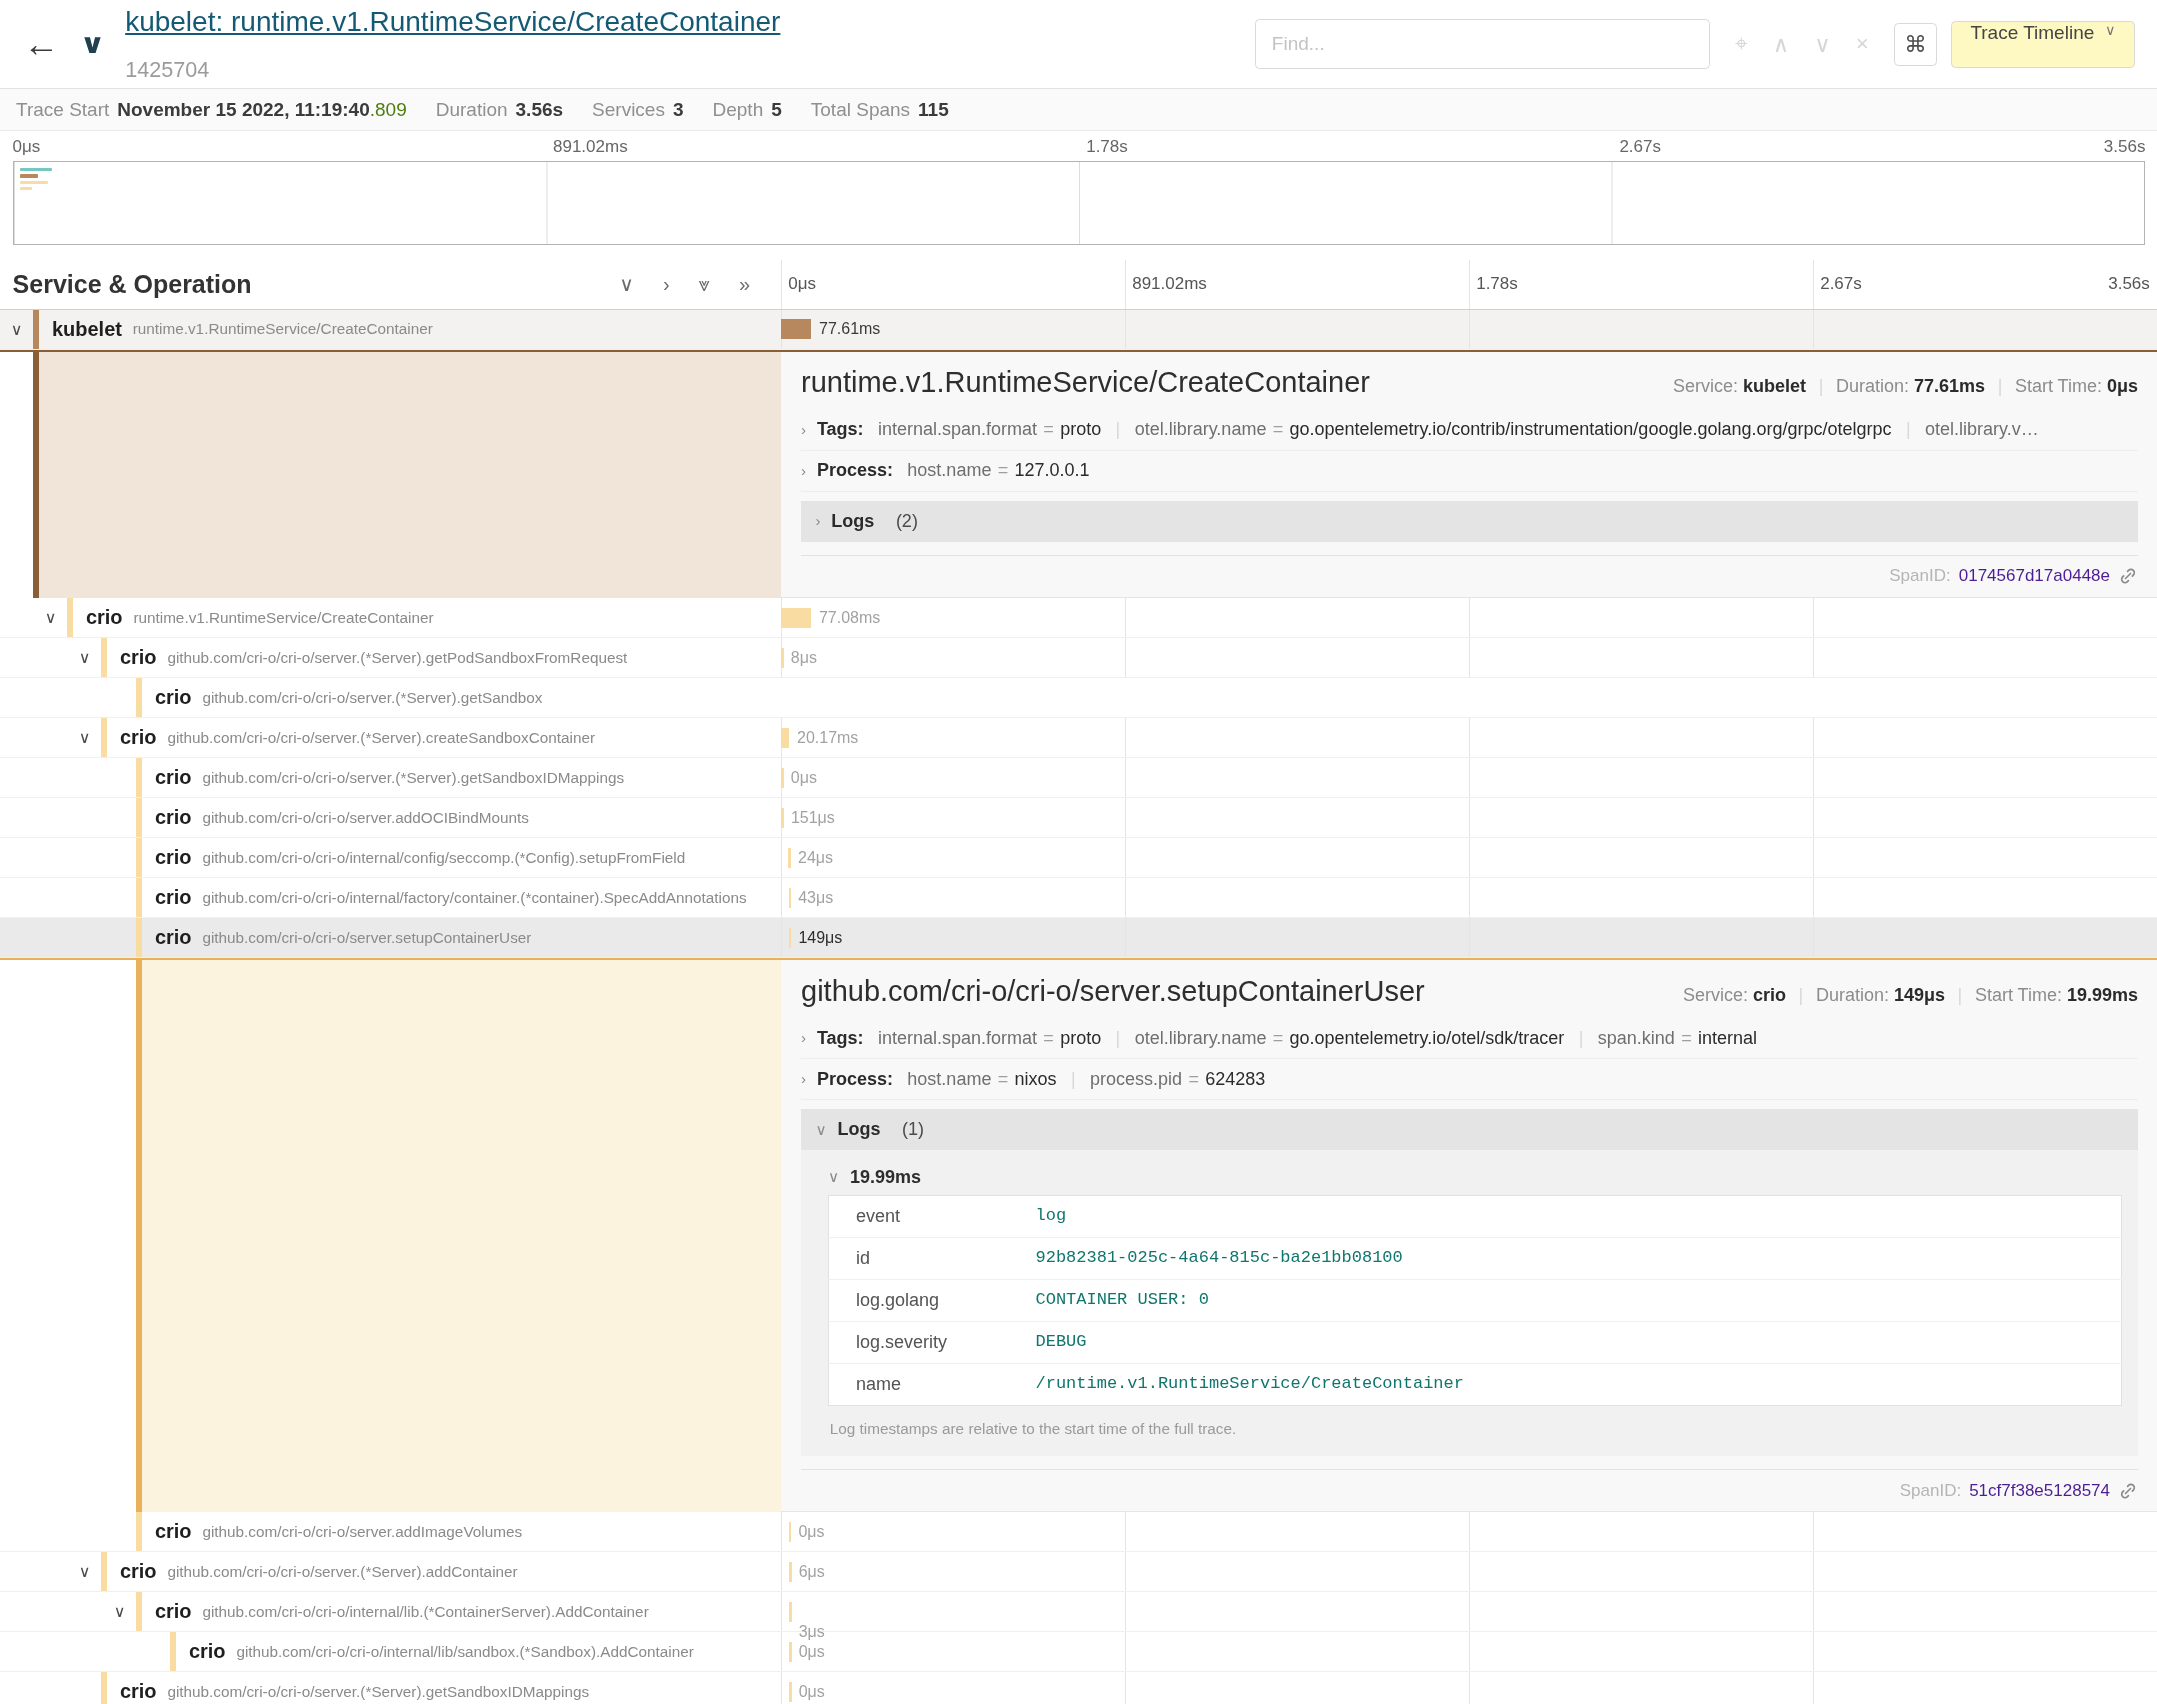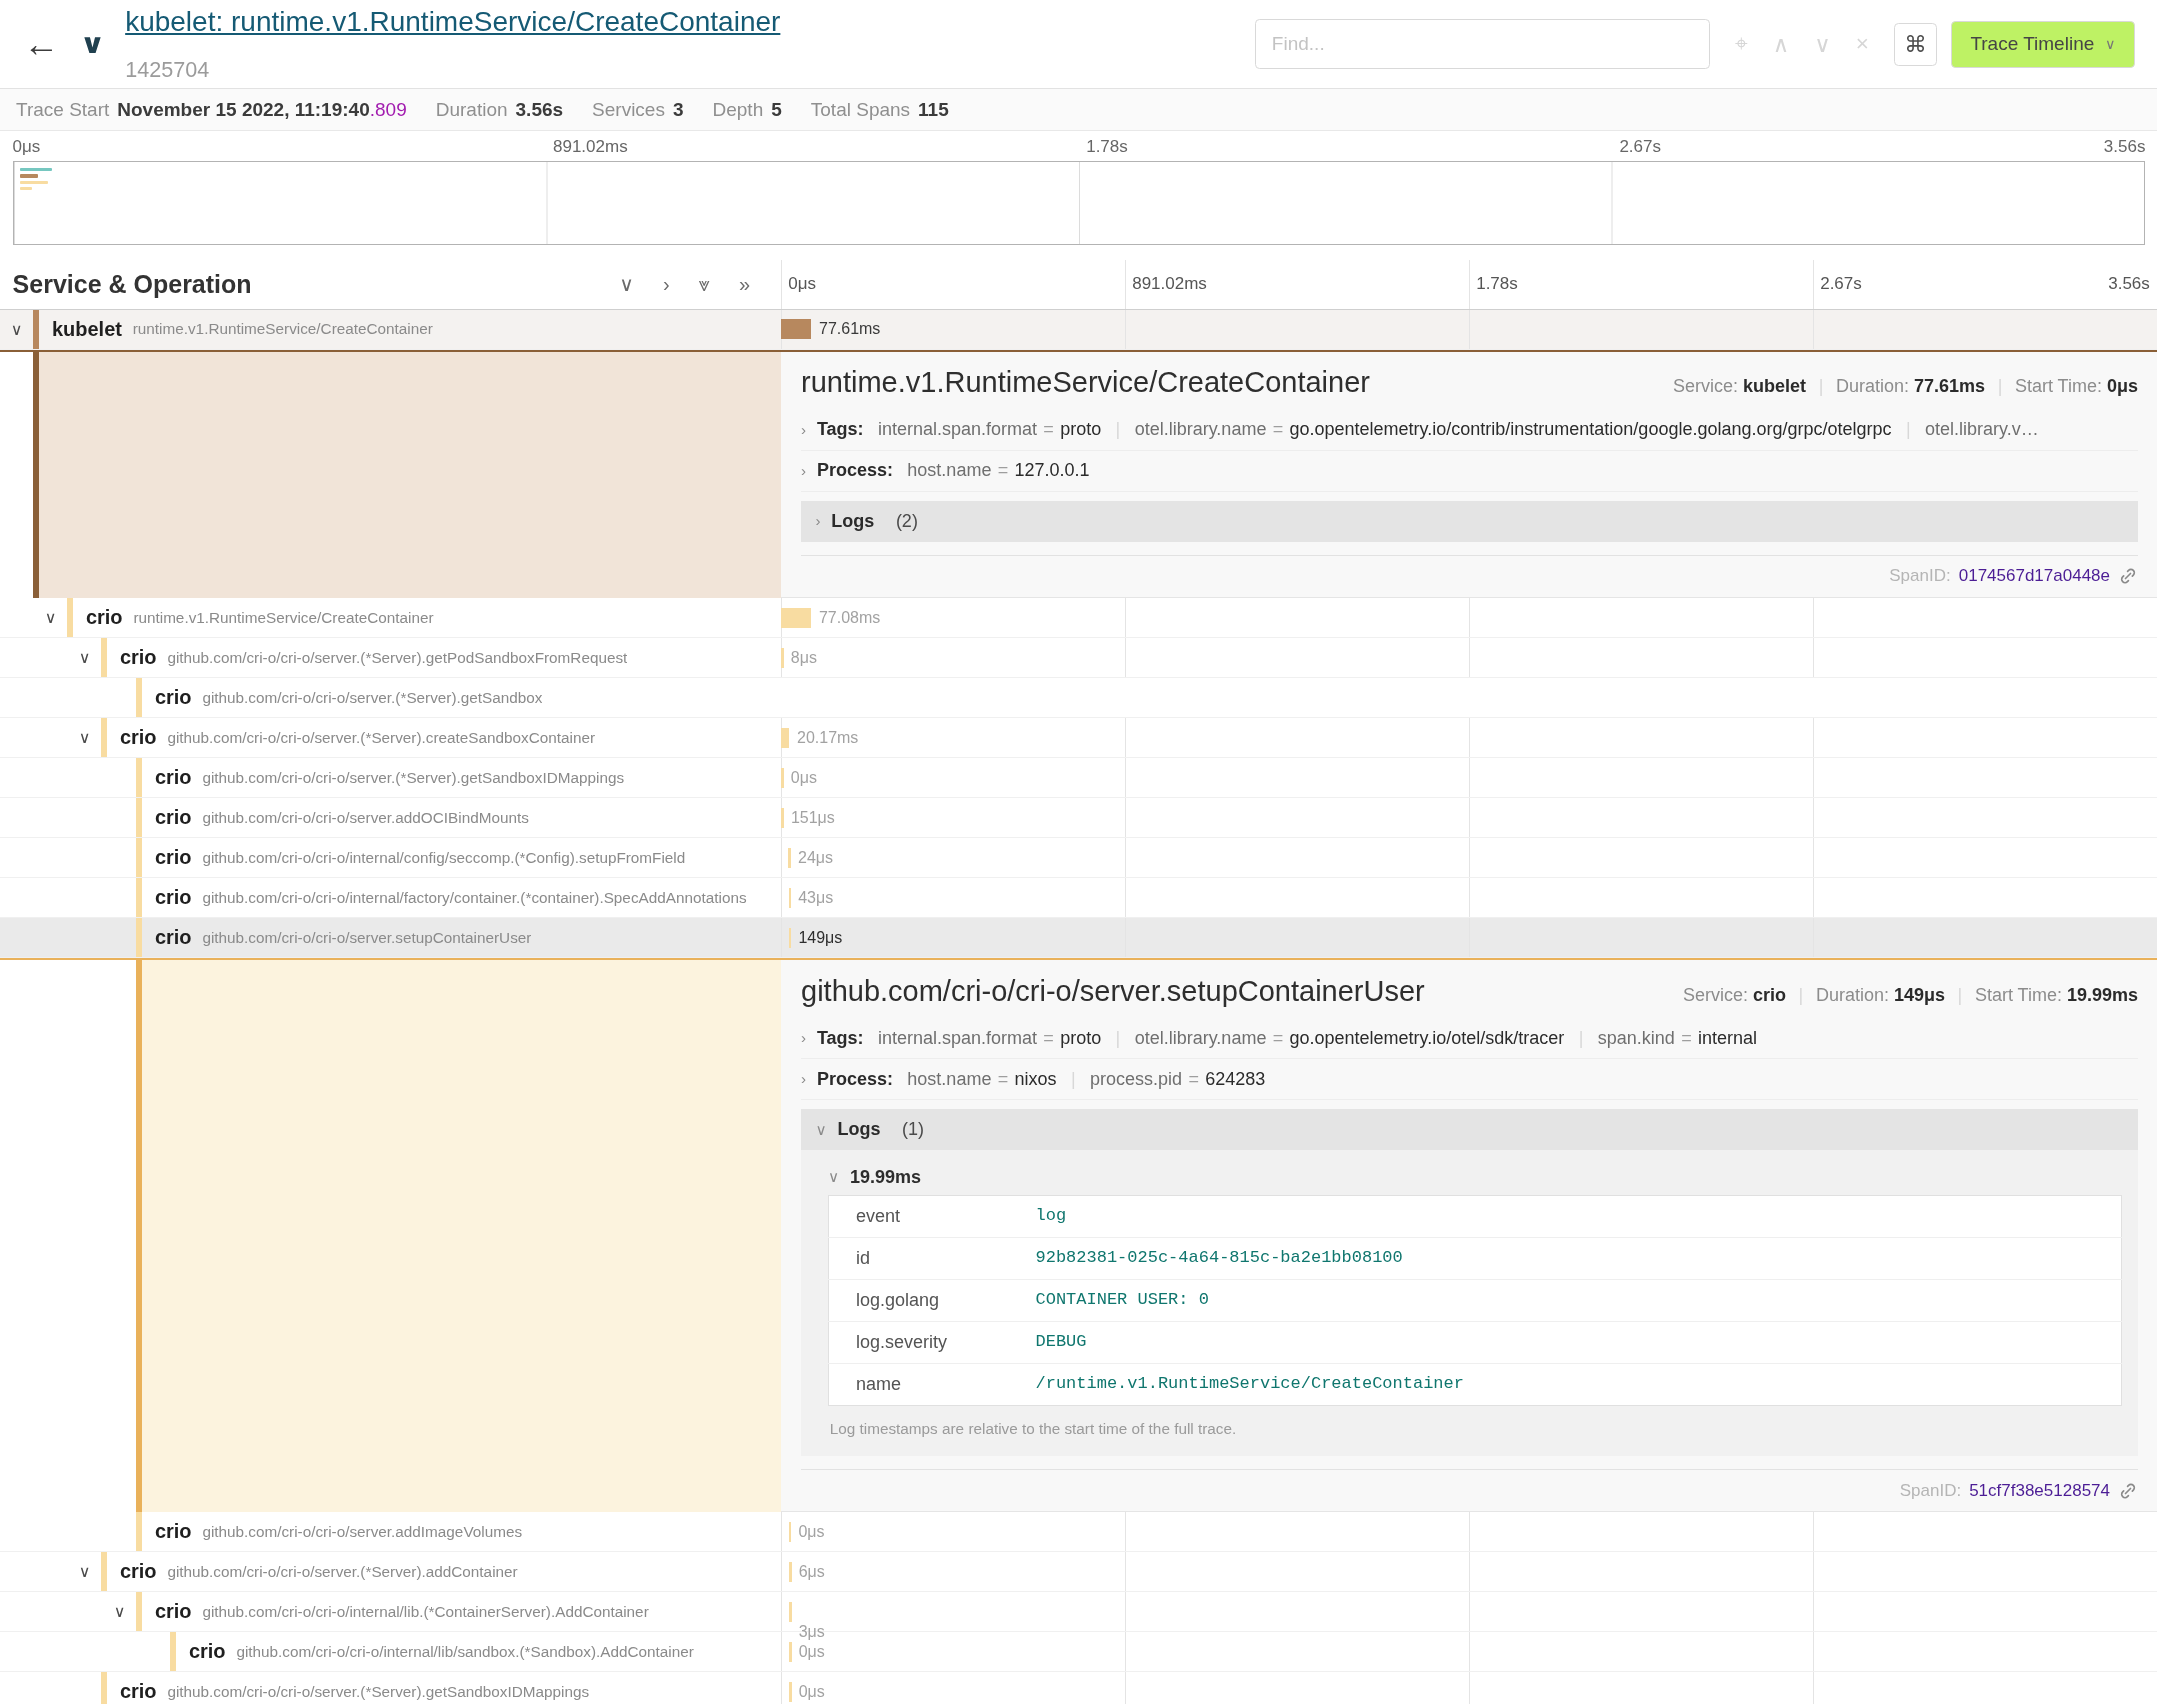--- a/index.html
+++ b/index.html
@@ -15,30 +15,30 @@
   .trace-title { font-size:28px; color:#155a74; text-decoration:underline; font-weight:500; display:inline-block; }
   .trace-id { font-size:21.6px; color:#9b9b9b; margin-top:19px; }
   .header-right { display:flex; align-items:center; gap:14.4px; }
   .find-input { width:455px; height:50px; border:0.9px solid #d9d9d9; border-radius:4.5px;
     padding:0 16px; font-size:19px; color:#333; font-family:inherit; outline:none; }
   .find-input::placeholder { color:#c3c3c3; }
   .find-icons { display:flex; gap:25px; color:#d6d6d6; font-size:22.5px; align-items:center; padding:0 10.8px; }
   .find-icons span { cursor:default; }
   .cmd-btn { width:43px; height:43px; border:0.9px solid #d9d9d9; border-radius:4.5px; background:#fff;
     font-size:22.5px; color:#4e4e4e; display:flex; align-items:center; justify-content:center; cursor:pointer; }
-  .tt-btn { height:47px; border:0.9px solid #d9d9d9; border-radius:4.5px; background:#bef264; font-size:19px;
-    color:#454545; padding:0 18px; display:flex; align-items:center; gap:10.8px; cursor:pointer; font-family:inherit; }
+  .tt-btn { height:47px; border:0.9px solid #d9d9d9; border-radius:4.5px; background:#fef9c3; font-size:19px;
+    color:#454545; padding:0 18px; display:flex; gap:10.8px; cursor:pointer; font-family:inherit; }
   .tt-btn .chev { font-size:14.4px; color:#777; }
 
   
   .summary-bar { height:42px; background:#fafafa; border-bottom:0.9px solid #e8e8e8; display:flex;
     align-items:center; padding:0 16px; font-size:19px; gap:29px; }
   .sum-item .lbl { color:#8f8f8f; margin-right:8px; }
   .sum-item .val { color:#3b3b3b; font-weight:bold; }
-  .sum-item .sub { color:#a21caf; font-weight:normal; }
+  .sum-item .sub { color:#4d7c0f; font-weight:normal; }
 
   
   .minimap { padding:4.5px 12.6px 0 12.6px; }
   .mm-labels { position:relative; height:25px; font-size:17px; color:#666; }
   .mm-labels span { position:absolute; top:1.8px; }
   .m0 { left:0; } .m1 { left:calc(25% + 7.2px); } .m2 { left:calc(50% + 7.2px); }
   .m3 { left:calc(75% + 7.2px); } .m4 { right:0; }
   .mm-canvas { position:relative; height:84px; border:0.9px solid #b3b3b3; cursor:col-resize;
     background-image:linear-gradient(to right,#dcdcdc 0.9px,transparent 0.9px); background-size:25% 100%; }
   .mm-stroke { position:absolute; height:3.6px; border-radius:0.9px; }

